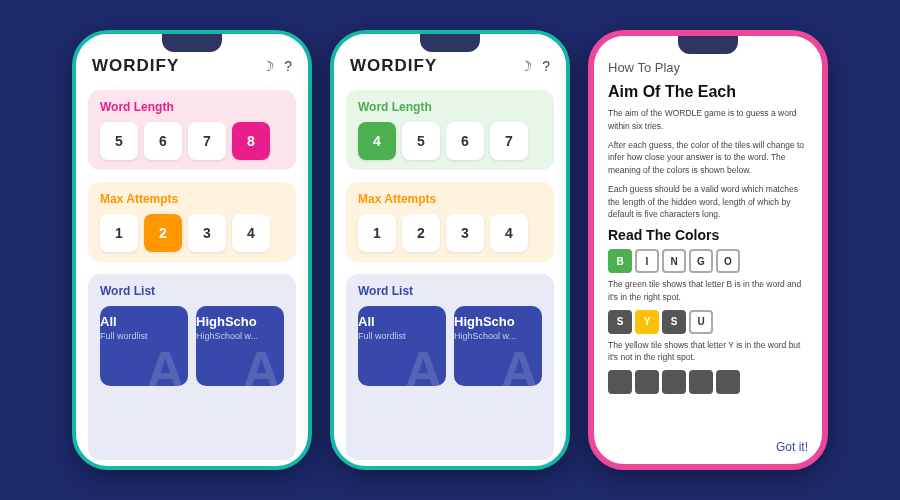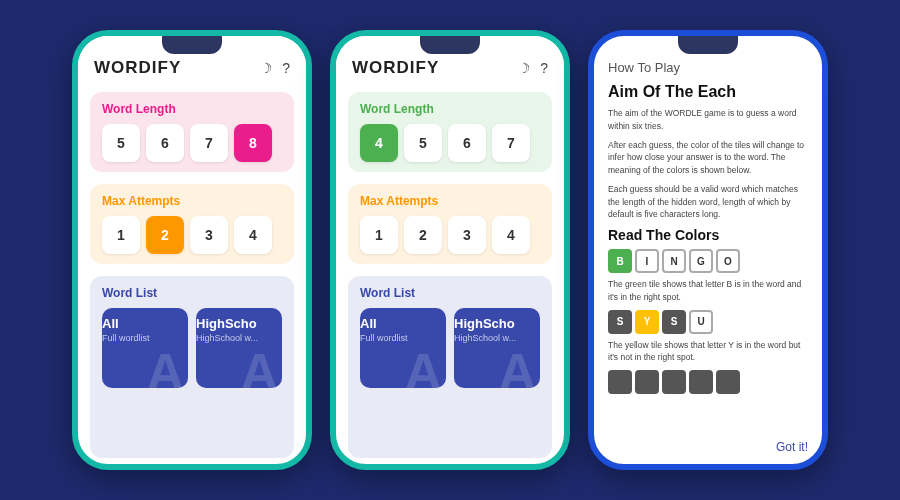--- a/index.html
+++ b/index.html
@@ -16,21 +16,21 @@
     .phones-container {
       display: flex;
       gap: 18px;
       align-items: center;
     }
     .phone {
       width: 240px;
       height: 440px;
       background: #fff;
       border-radius: 36px;
-      border: 6px solid #14b8a6;
+      border: 4px solid #14b8a6;
       box-shadow: 0 8px 32px rgba(0,0,0,0.4);
       overflow: hidden;
       display: flex;
       flex-direction: column;
       position: relative;
     }
     .phone-screen {
       flex: 1;
       display: flex;
       flex-direction: column;
@@ -168,21 +168,21 @@
       color: rgba(255,255,255,0.15);
       line-height: 1;
     }
 
     
     .how-to-play {
       width: 240px;
       height: 440px;
       background: #fff;
       border-radius: 36px;
-      border: 6px solid #1d4ed8;
+      border: 6px solid #ec4899;
       box-shadow: 0 8px 32px rgba(0,0,0,0.4);
       overflow: hidden;
       display: flex;
       flex-direction: column;
       position: relative;
     }
     .how-to-play::before {
       content: '';
       position: absolute;
       top: 0;

